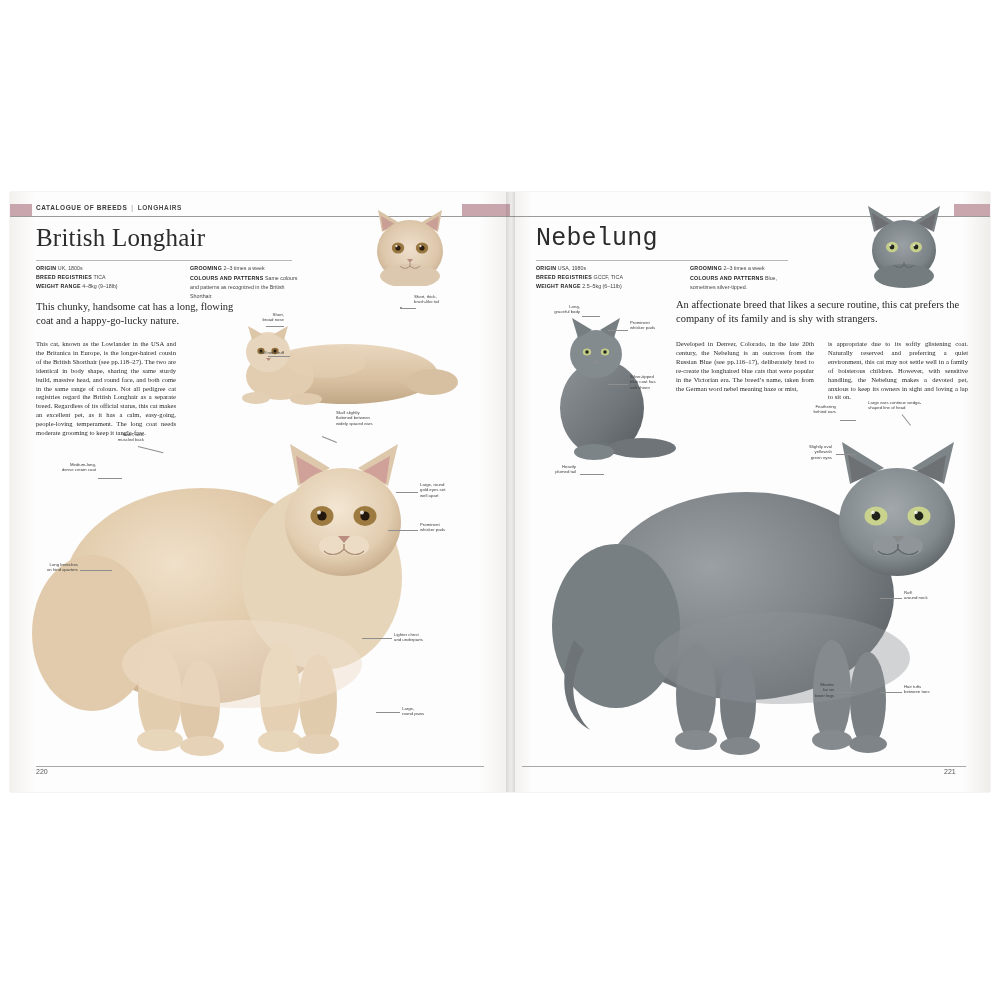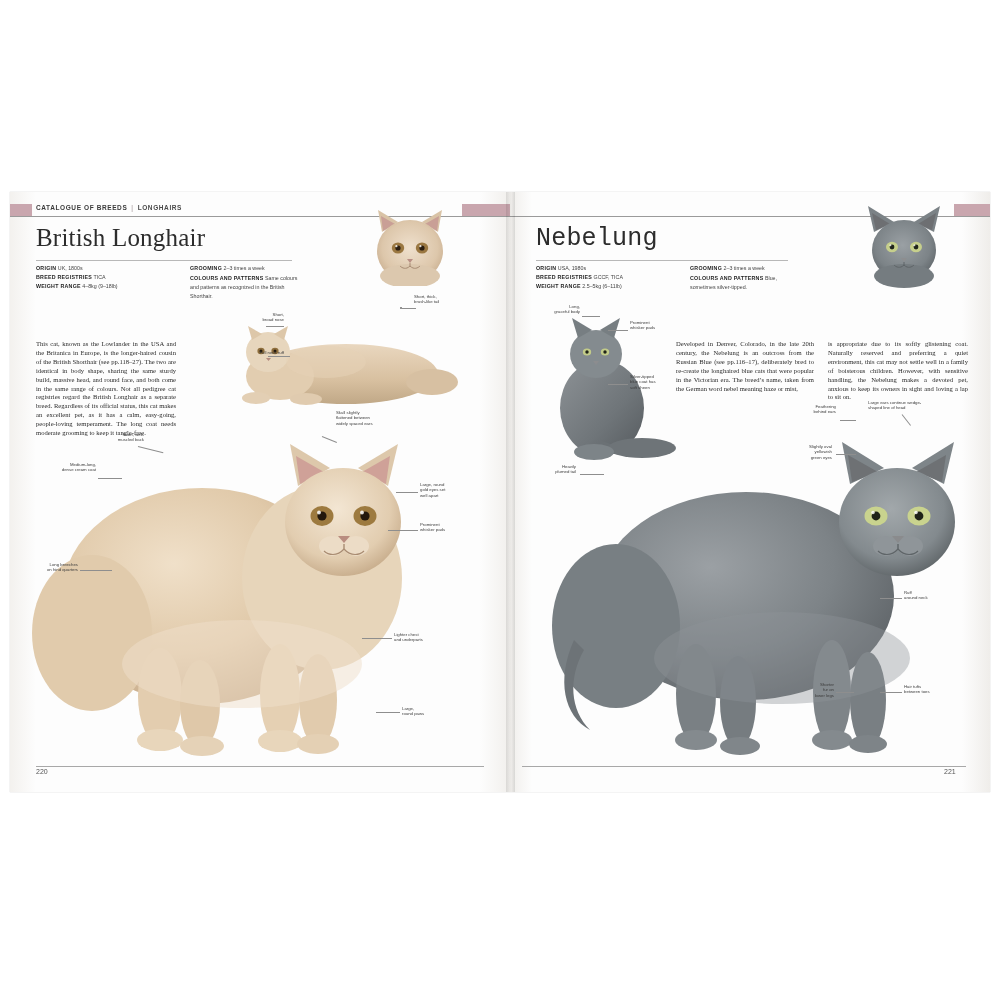--- a/index.html
+++ b/index.html
@@ -168,20 +168,21 @@
         <div class="row">
           <span class="k">GROOMING</span>
           <span class="v">2–3 times a week</span>
         </div>
         <div style="margin-top:1px;">
           <span class="k">COLOURS AND PATTERNS</span>
           <span class="v">Same colours and patterns as recognized in the British Shorthair.</span>
         </div>
       </div>
 
+      <div class="intro" style="left:26px;top:108px;width:215px;">This chunky, handsome cat has a long, flowing coat and a happy-go-lucky nature.</div>
 
       <div class="bodycol" style="left:26px;top:148px;width:140px;">This cat, known as the Lowlander in the USA and the Britanica in Europe, is the longer-haired cousin of the British Shorthair (see pp.118–27). The two are identical in body shape, sharing the same sturdy build, massive head, and round face, and both come in the same range of colours. Not all pedigree cat registries regard the British Longhair as a separate breed. Regardless of its official status, this cat makes an excellent pet, as it has a calm, easy-going, people-loving temperament. The long coat needs moderate grooming to keep it tangle-free.</div>
 
       <div class="photo" style="left:186px;top:110px;width:264px;height:110px;">
         <svg viewBox="0 0 264 110" width="264" height="110">
           <defs>
             <linearGradient id="lbody" x1="0" y1="0" x2="0" y2="1">
               <stop offset="0%" stop-color="#e9d7bf"></stop>
                 <stop offset="60%" stop-color="#d8c0a0"></stop>
                 <stop offset="100%" stop-color="#c0a887"></stop>
@@ -358,20 +359,21 @@
         <div class="row">
           <span class="k">GROOMING</span>
           <span class="v">2–3 times a week</span>
         </div>
         <div style="margin-top:1px;">
           <span class="k">COLOURS AND PATTERNS</span>
           <span class="v">Blue, sometimes silver-tipped.</span>
         </div>
       </div>
 
+      <div class="intro" style="left:166px;top:106px;width:300px;">An affectionate breed that likes a secure routine, this cat prefers the company of its family and is shy with strangers.</div>
 
       <div class="bodycol" style="left:166px;top:148px;width:138px;">Developed in Denver, Colorado, in the late 20th century, the Nebelung is an outcross from the Russian Blue (see pp.116–17), deliberately bred to re-create the longhaired blue cats that were popular in the Victorian era. The breed’s name, taken from the German word nebel meaning haze or mist,</div>
       <div class="bodycol" style="left:318px;top:148px;width:140px;">is appropriate due to its softly glistening coat. Naturally reserved and preferring a quiet environment, this cat may not settle well in a family of boisterous children. However, with sensitive handling, the Nebelung makes a devoted pet, anxious to keep its owners in sight and loving a lap to sit on.</div>
 
       <div class="photo" style="left:20px;top:108px;width:150px;height:164px;">
         <svg viewBox="0 0 150 164" width="150" height="164">
           <defs>
             <linearGradient id="nbody" x1="0" y1="0" x2="1" y2="1">
               <stop offset="0%" stop-color="#8d9296"></stop>
                 <stop offset="60%" stop-color="#6f7579"></stop>

